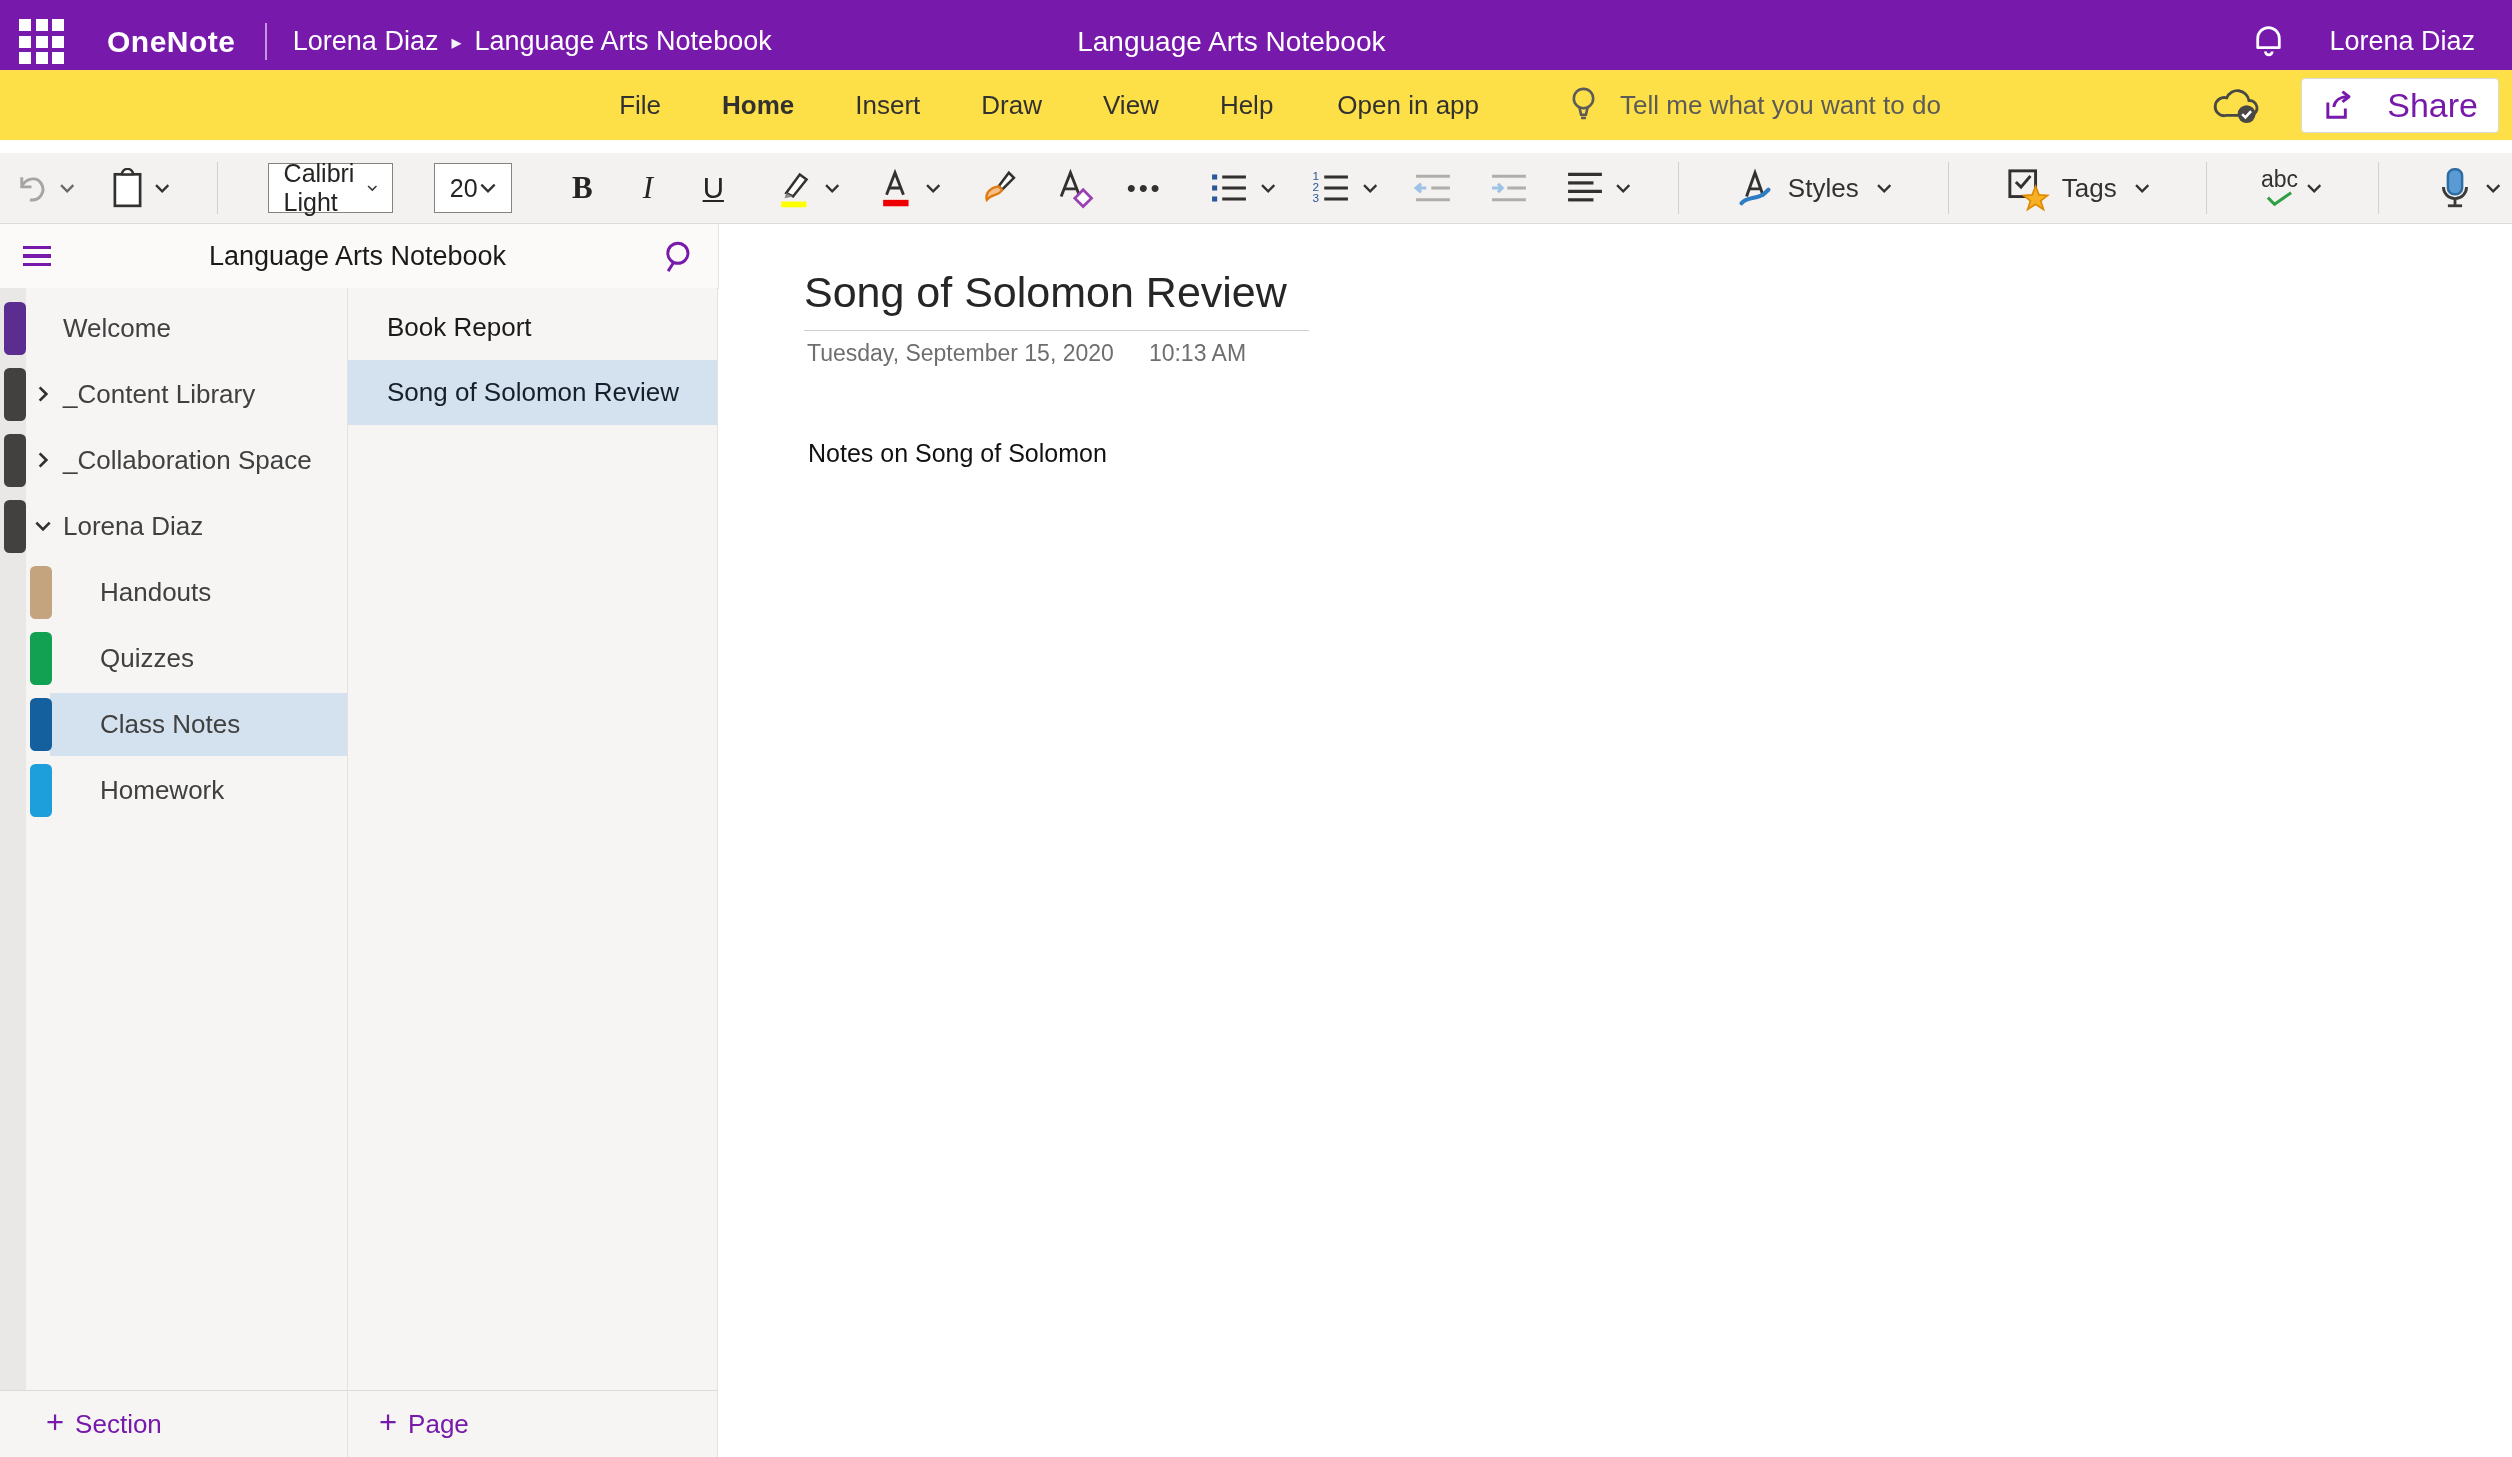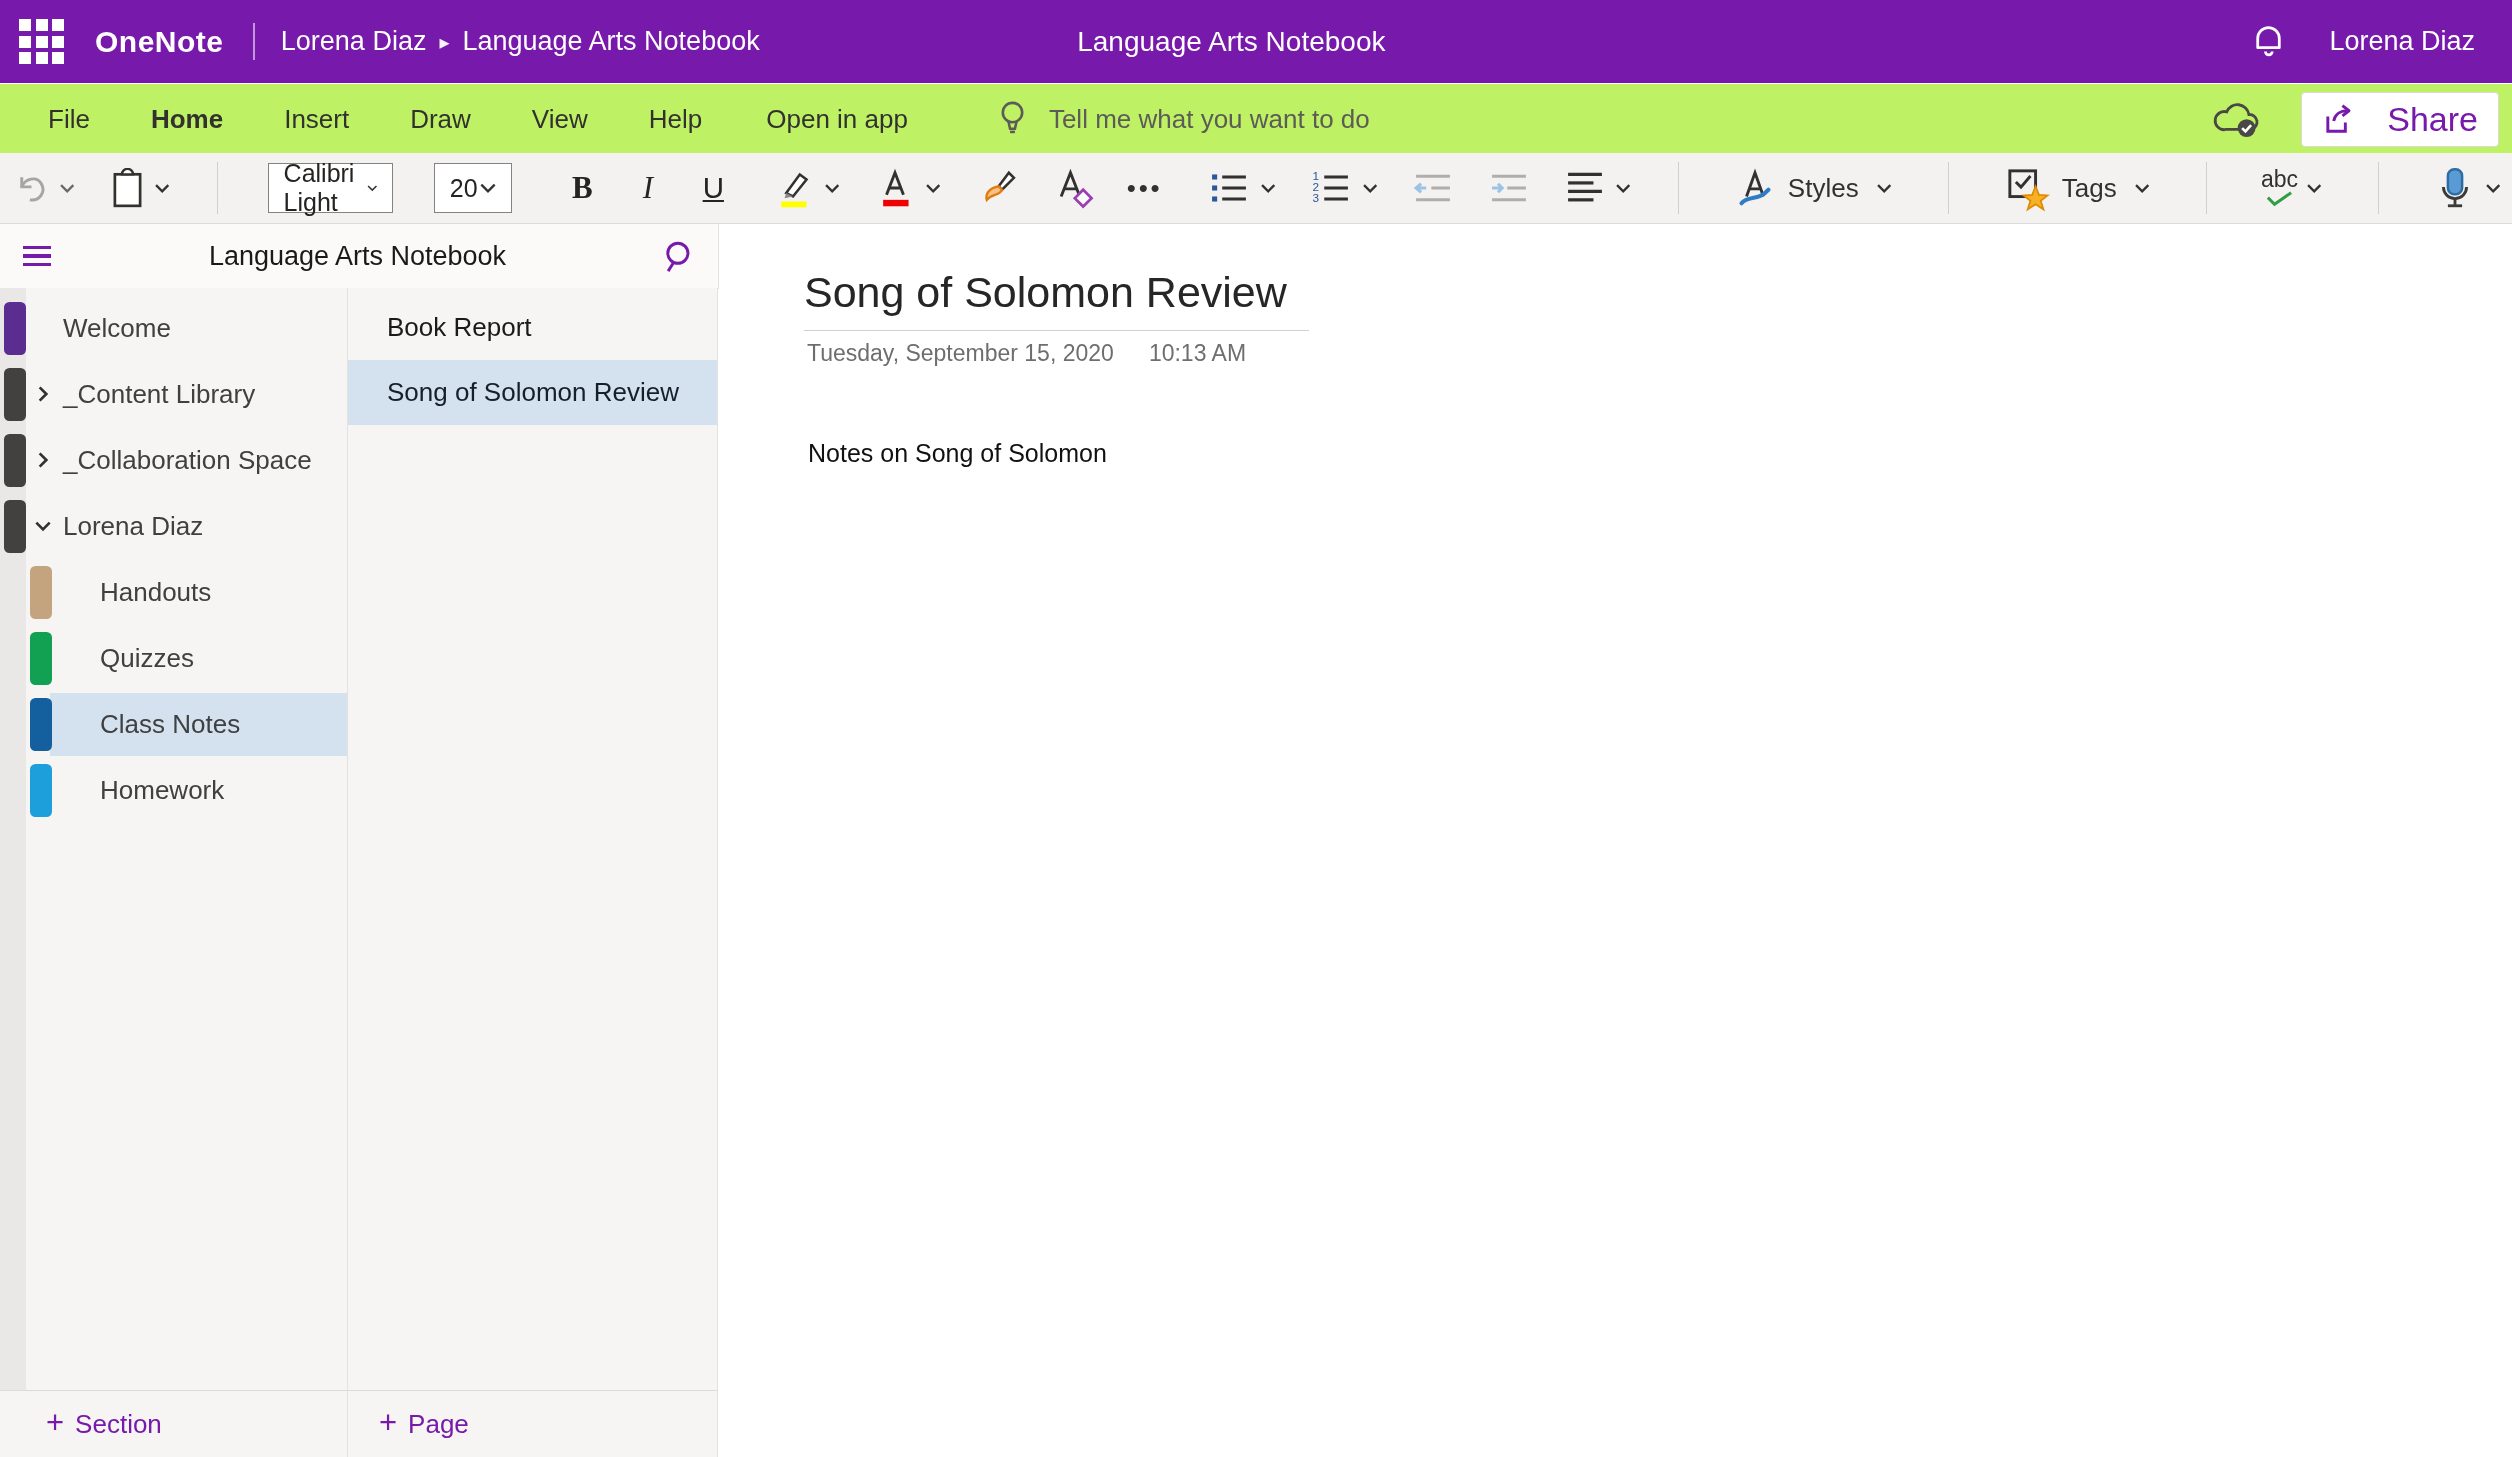--- a/index.html
+++ b/index.html
@@ -6,33 +6,33 @@
   body{width:2512px;height:1458px;position:relative;font-family:"Liberation Sans",sans-serif;
        background:#fff;overflow:hidden;color:#252423;}
   svg{display:block;}
 
   
   .topbar{position:absolute;left:0;top:0;width:2512px;height:83px;background:#7719AA;
           display:flex;align-items:center;color:#fff;}
   .waffle{width:83px;height:83px;display:flex;align-items:center;justify-content:center;cursor:pointer;}
   .waffle-grid{display:grid;grid-template-columns:repeat(3,12px);grid-template-rows:repeat(3,12px);gap:4.6px;}
   .waffle-grid div{background:#fff;}
-  .app-name{font-size:30px;font-weight:700;margin-left:12px;letter-spacing:0.5px;}
+  .app-name{font-size:30px;font-weight:700;margin-left:24px;letter-spacing:0.5px;}
   .tb-divider{width:1.8px;height:37px;background:rgba(255,255,255,.55);margin:0 26px 0 29.5px;}
   .crumb{font-size:27px;display:flex;align-items:center;gap:13px;}
   .crumb .caret{font-size:20px;opacity:.95;}
   .tb-center{position:absolute;left:50%;top:0;height:83px;transform:translateX(-58%);
              display:flex;align-items:center;font-size:28px;}
   .tb-right{position:absolute;right:0;top:0;height:83px;display:flex;align-items:center;gap:42px;padding-right:37px;}
   .bell{cursor:pointer;}
   .tb-user{font-size:27px;cursor:pointer;}
 
   
-  .menubar{position:absolute;left:0;top:84px;width:2512px;height:70px;background:#bef264;
-           display:flex;align-items:center;font-size:26px;color:#323130;}
+  .menubar{position:absolute;left:0;top:70px;width:2512px;height:70px;background:#fde047;
+           display:flex;align-items:center;font-size:26px;color:#323130;justify-content:center;}
   .menu-item{padding:0 24px;height:70px;display:flex;align-items:center;cursor:pointer;margin-left:13px;}
   .menu-item:first-child{margin-left:24px;}
   .menu-item.active{font-weight:700;}
   .open-in-app{margin-left:40px;cursor:pointer;}
   .tellme{display:flex;align-items:center;gap:20px;margin-left:88px;color:#5d5b58;cursor:pointer;}
   .mb-right{position:absolute;right:0;top:0;height:70px;display:flex;align-items:center;gap:37px;padding-right:13px;}
   .sync-icon{cursor:pointer;}
   .share-btn{display:flex;align-items:center;gap:30px;background:#fff;border:1.8px solid #dcdad8;
              border-radius:4.6px;height:53px;padding:0 20px;color:#7719AA;font-size:34px;cursor:pointer;}
 

